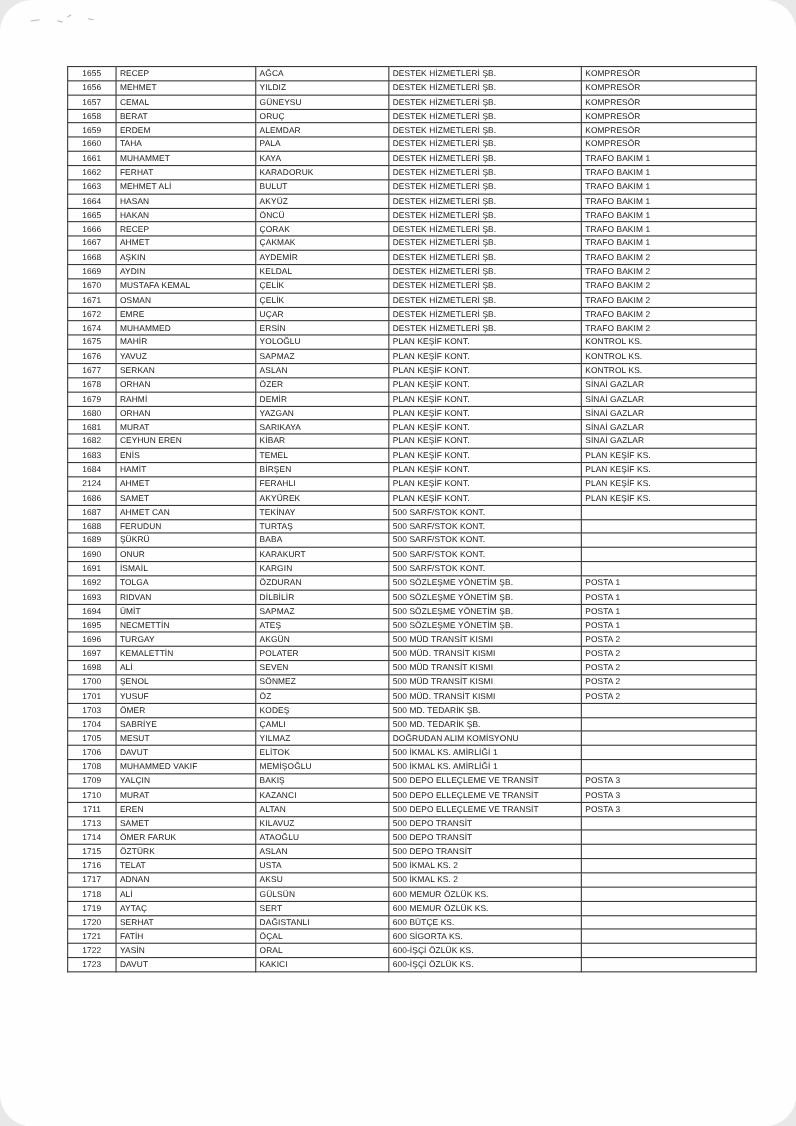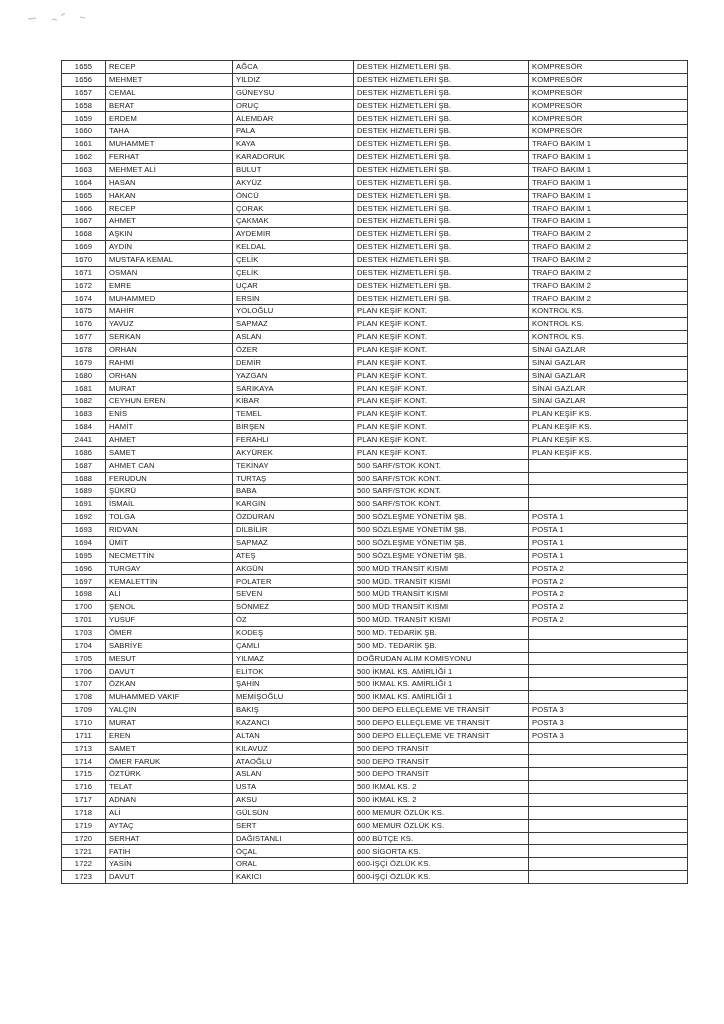--- a/index.html
+++ b/index.html
@@ -8,20 +8,21 @@
     background: #e8e8e8;
   }
   .page {
     position: relative;
     width: 724px;
     height: 1024px;
     margin: 0 auto;
     background: #fefefe;
     overflow: hidden;
     font-family: "Liberation Sans", sans-serif;
+    border-radius: 29px;
   }
   
   .pencil-marks {
     position: absolute;
     top: 12px;
     left: 28px;
     width: 70px;
     height: 10px;
   }
   .pencil-marks i {
@@ -274,21 +275,21 @@
         <td class="c-kis">PLAN KEŞİF KS.</td>
       </tr>
         <tr>
         <td class="c-no">1684</td>
         <td class="c-ad">HAMİT</td>
         <td class="c-soy">BİRŞEN</td>
         <td class="c-bir">PLAN KEŞİF KONT.</td>
         <td class="c-kis">PLAN KEŞİF KS.</td>
       </tr>
         <tr>
-        <td class="c-no">2441</td>
+        <td class="c-no">2124</td>
         <td class="c-ad">AHMET</td>
         <td class="c-soy">FERAHLI</td>
         <td class="c-bir">PLAN KEŞİF KONT.</td>
         <td class="c-kis">PLAN KEŞİF KS.</td>
       </tr>
         <tr>
         <td class="c-no">1686</td>
         <td class="c-ad">SAMET</td>
         <td class="c-soy">AKYÜREK</td>
         <td class="c-bir">PLAN KEŞİF KONT.</td>
@@ -305,20 +306,27 @@
         <td class="c-no">1688</td>
         <td class="c-ad">FERUDUN</td>
         <td class="c-soy">TURTAŞ</td>
         <td class="c-bir">500 SARF/STOK KONT.</td>
         <td class="c-kis"></td>
       </tr>
         <tr>
         <td class="c-no">1689</td>
         <td class="c-ad">ŞÜKRÜ</td>
         <td class="c-soy">BABA</td>
+        <td class="c-bir">500 SARF/STOK KONT.</td>
+        <td class="c-kis"></td>
+      </tr>
+        <tr>
+        <td class="c-no">1690</td>
+        <td class="c-ad">ONUR</td>
+        <td class="c-soy">KARAKURT</td>
         <td class="c-bir">500 SARF/STOK KONT.</td>
         <td class="c-kis"></td>
       </tr>
         <tr>
         <td class="c-no">1691</td>
         <td class="c-ad">İSMAİL</td>
         <td class="c-soy">KARGIN</td>
         <td class="c-bir">500 SARF/STOK KONT.</td>
         <td class="c-kis"></td>
       </tr>
@@ -407,27 +415,20 @@
         <td class="c-kis"></td>
       </tr>
         <tr>
         <td class="c-no">1706</td>
         <td class="c-ad">DAVUT</td>
         <td class="c-soy">ELİTOK</td>
         <td class="c-bir">500 İKMAL KS. AMİRLİĞİ 1</td>
         <td class="c-kis"></td>
       </tr>
         <tr>
-        <td class="c-no">1707</td>
-        <td class="c-ad">ÖZKAN</td>
-        <td class="c-soy">ŞAHİN</td>
-        <td class="c-bir">500 İKMAL KS. AMİRLİĞİ 1</td>
-        <td class="c-kis"></td>
-      </tr>
-        <tr>
         <td class="c-no">1708</td>
         <td class="c-ad">MUHAMMED VAKIF</td>
         <td class="c-soy">MEMİŞOĞLU</td>
         <td class="c-bir">500 İKMAL KS. AMİRLİĞİ 1</td>
         <td class="c-kis"></td>
       </tr>
         <tr>
         <td class="c-no">1709</td>
         <td class="c-ad">YALÇIN</td>
         <td class="c-soy">BAKIŞ</td>

